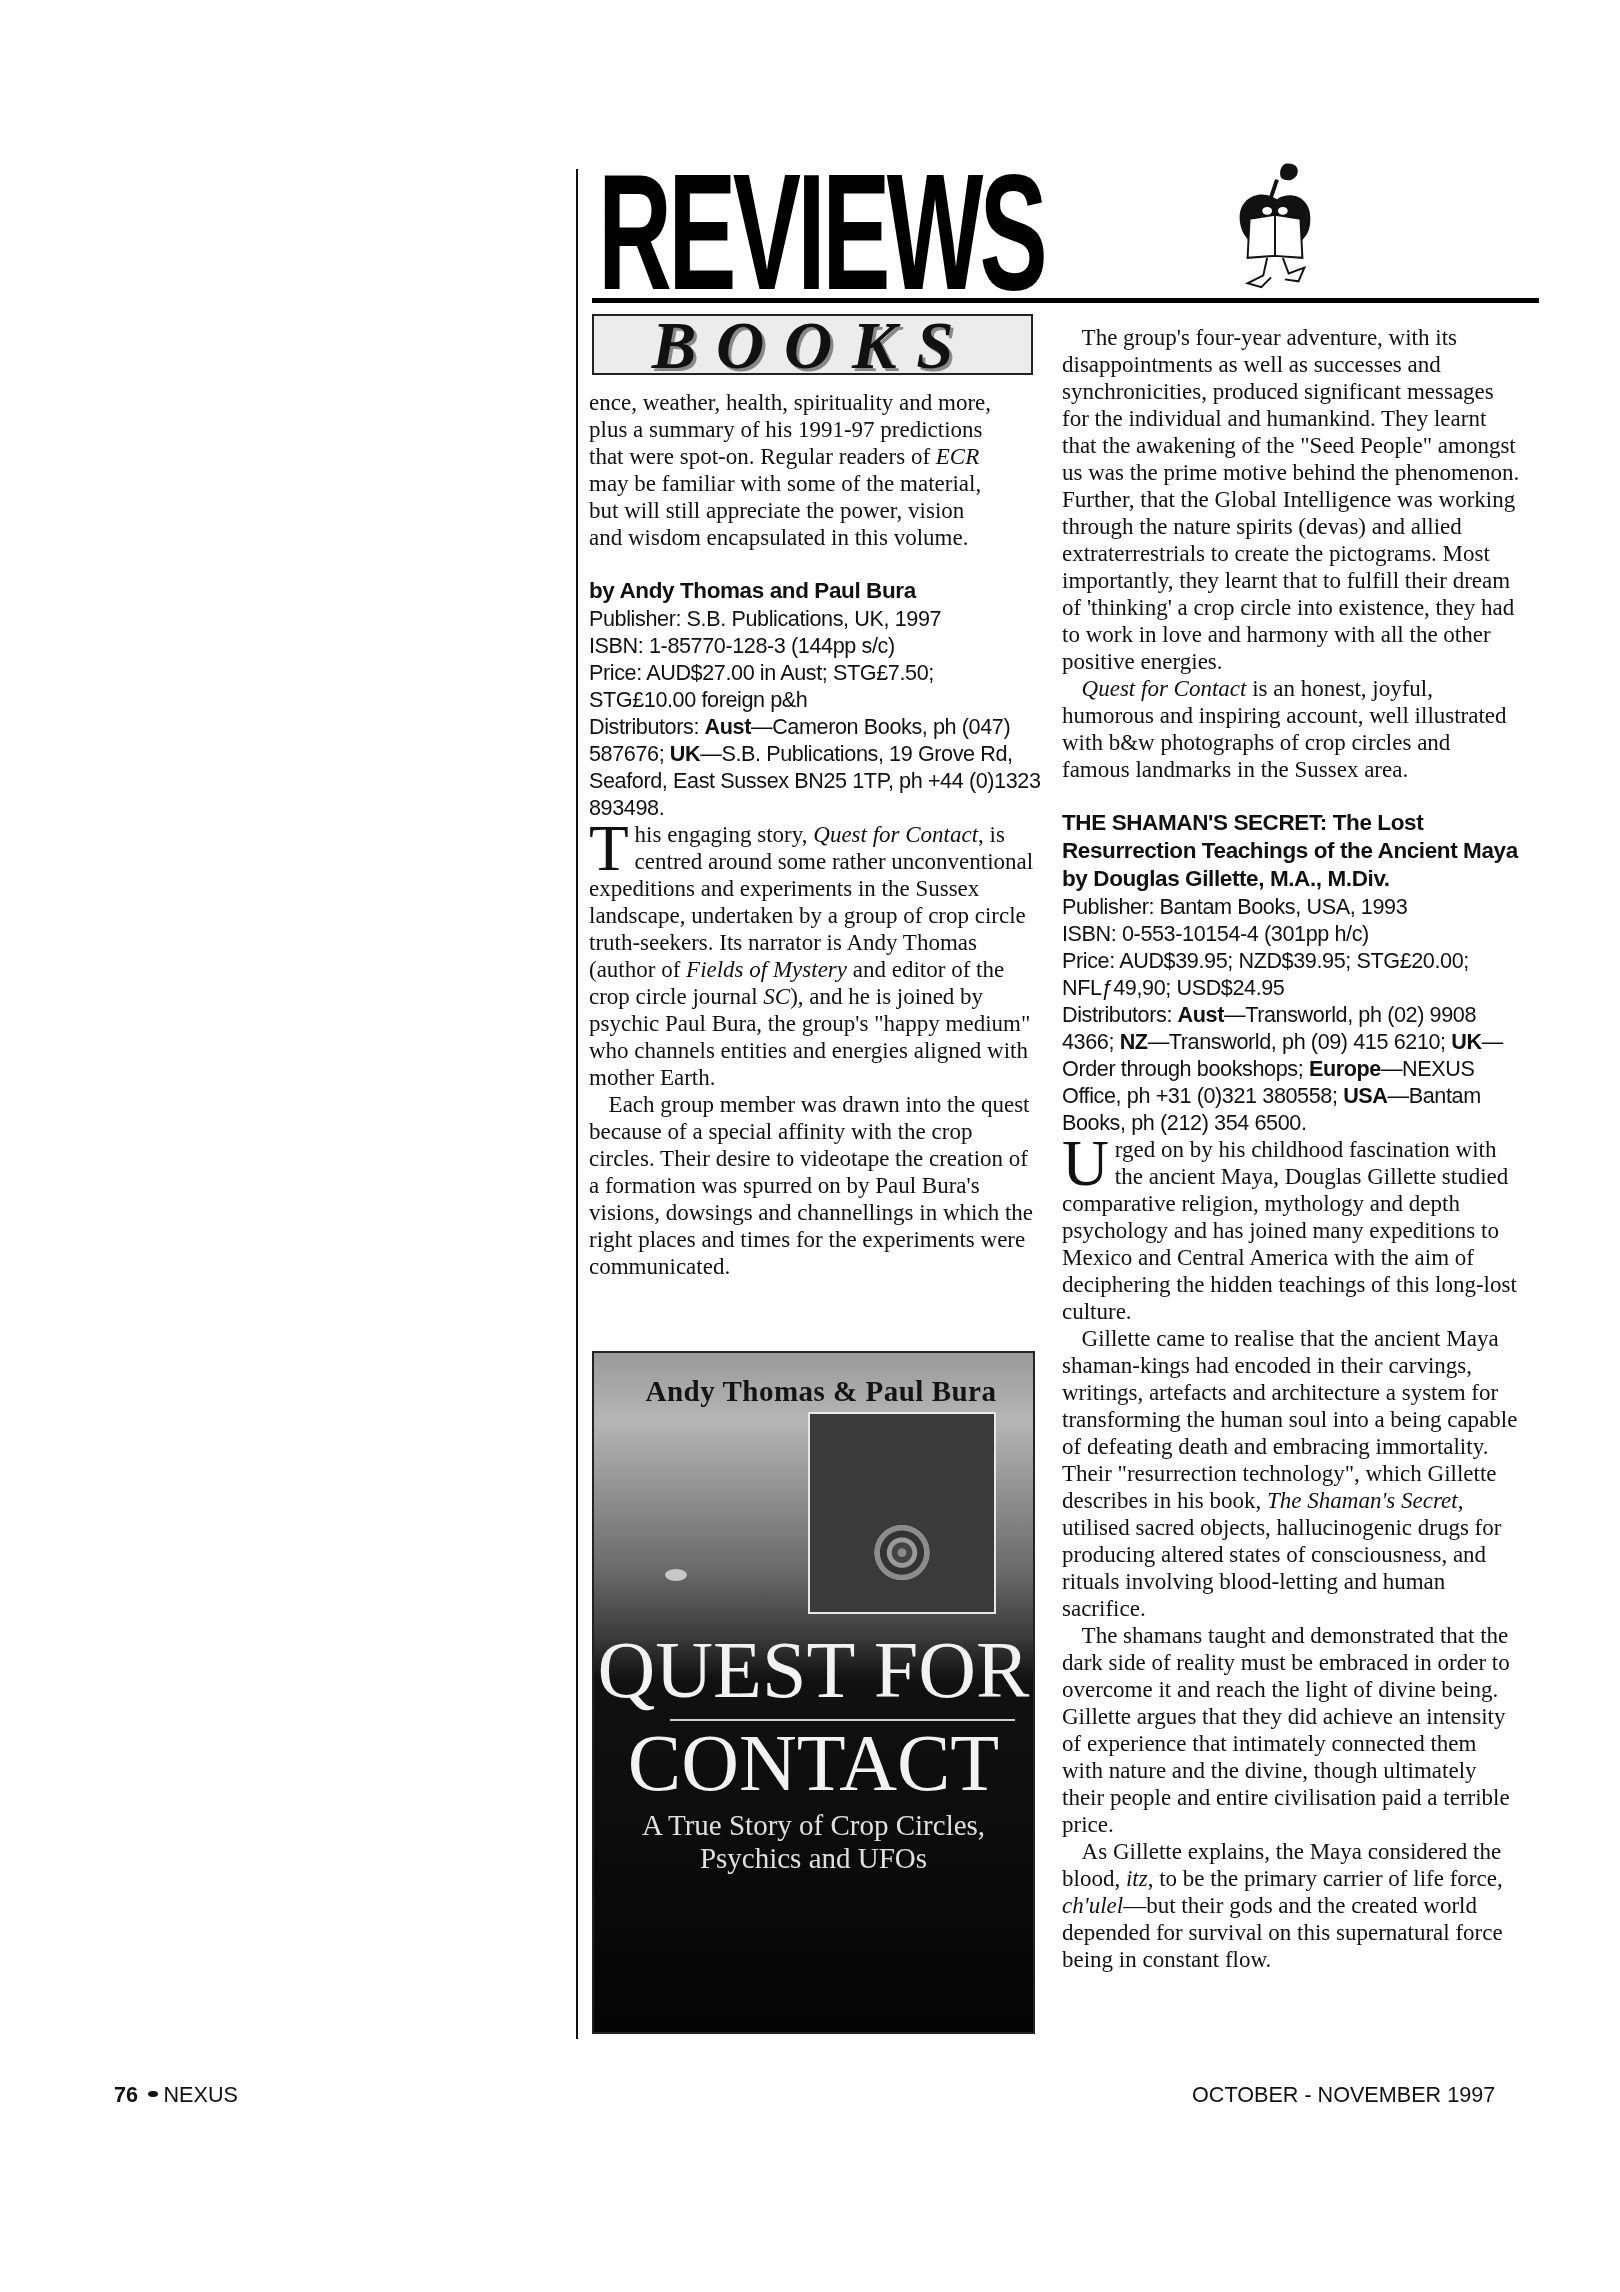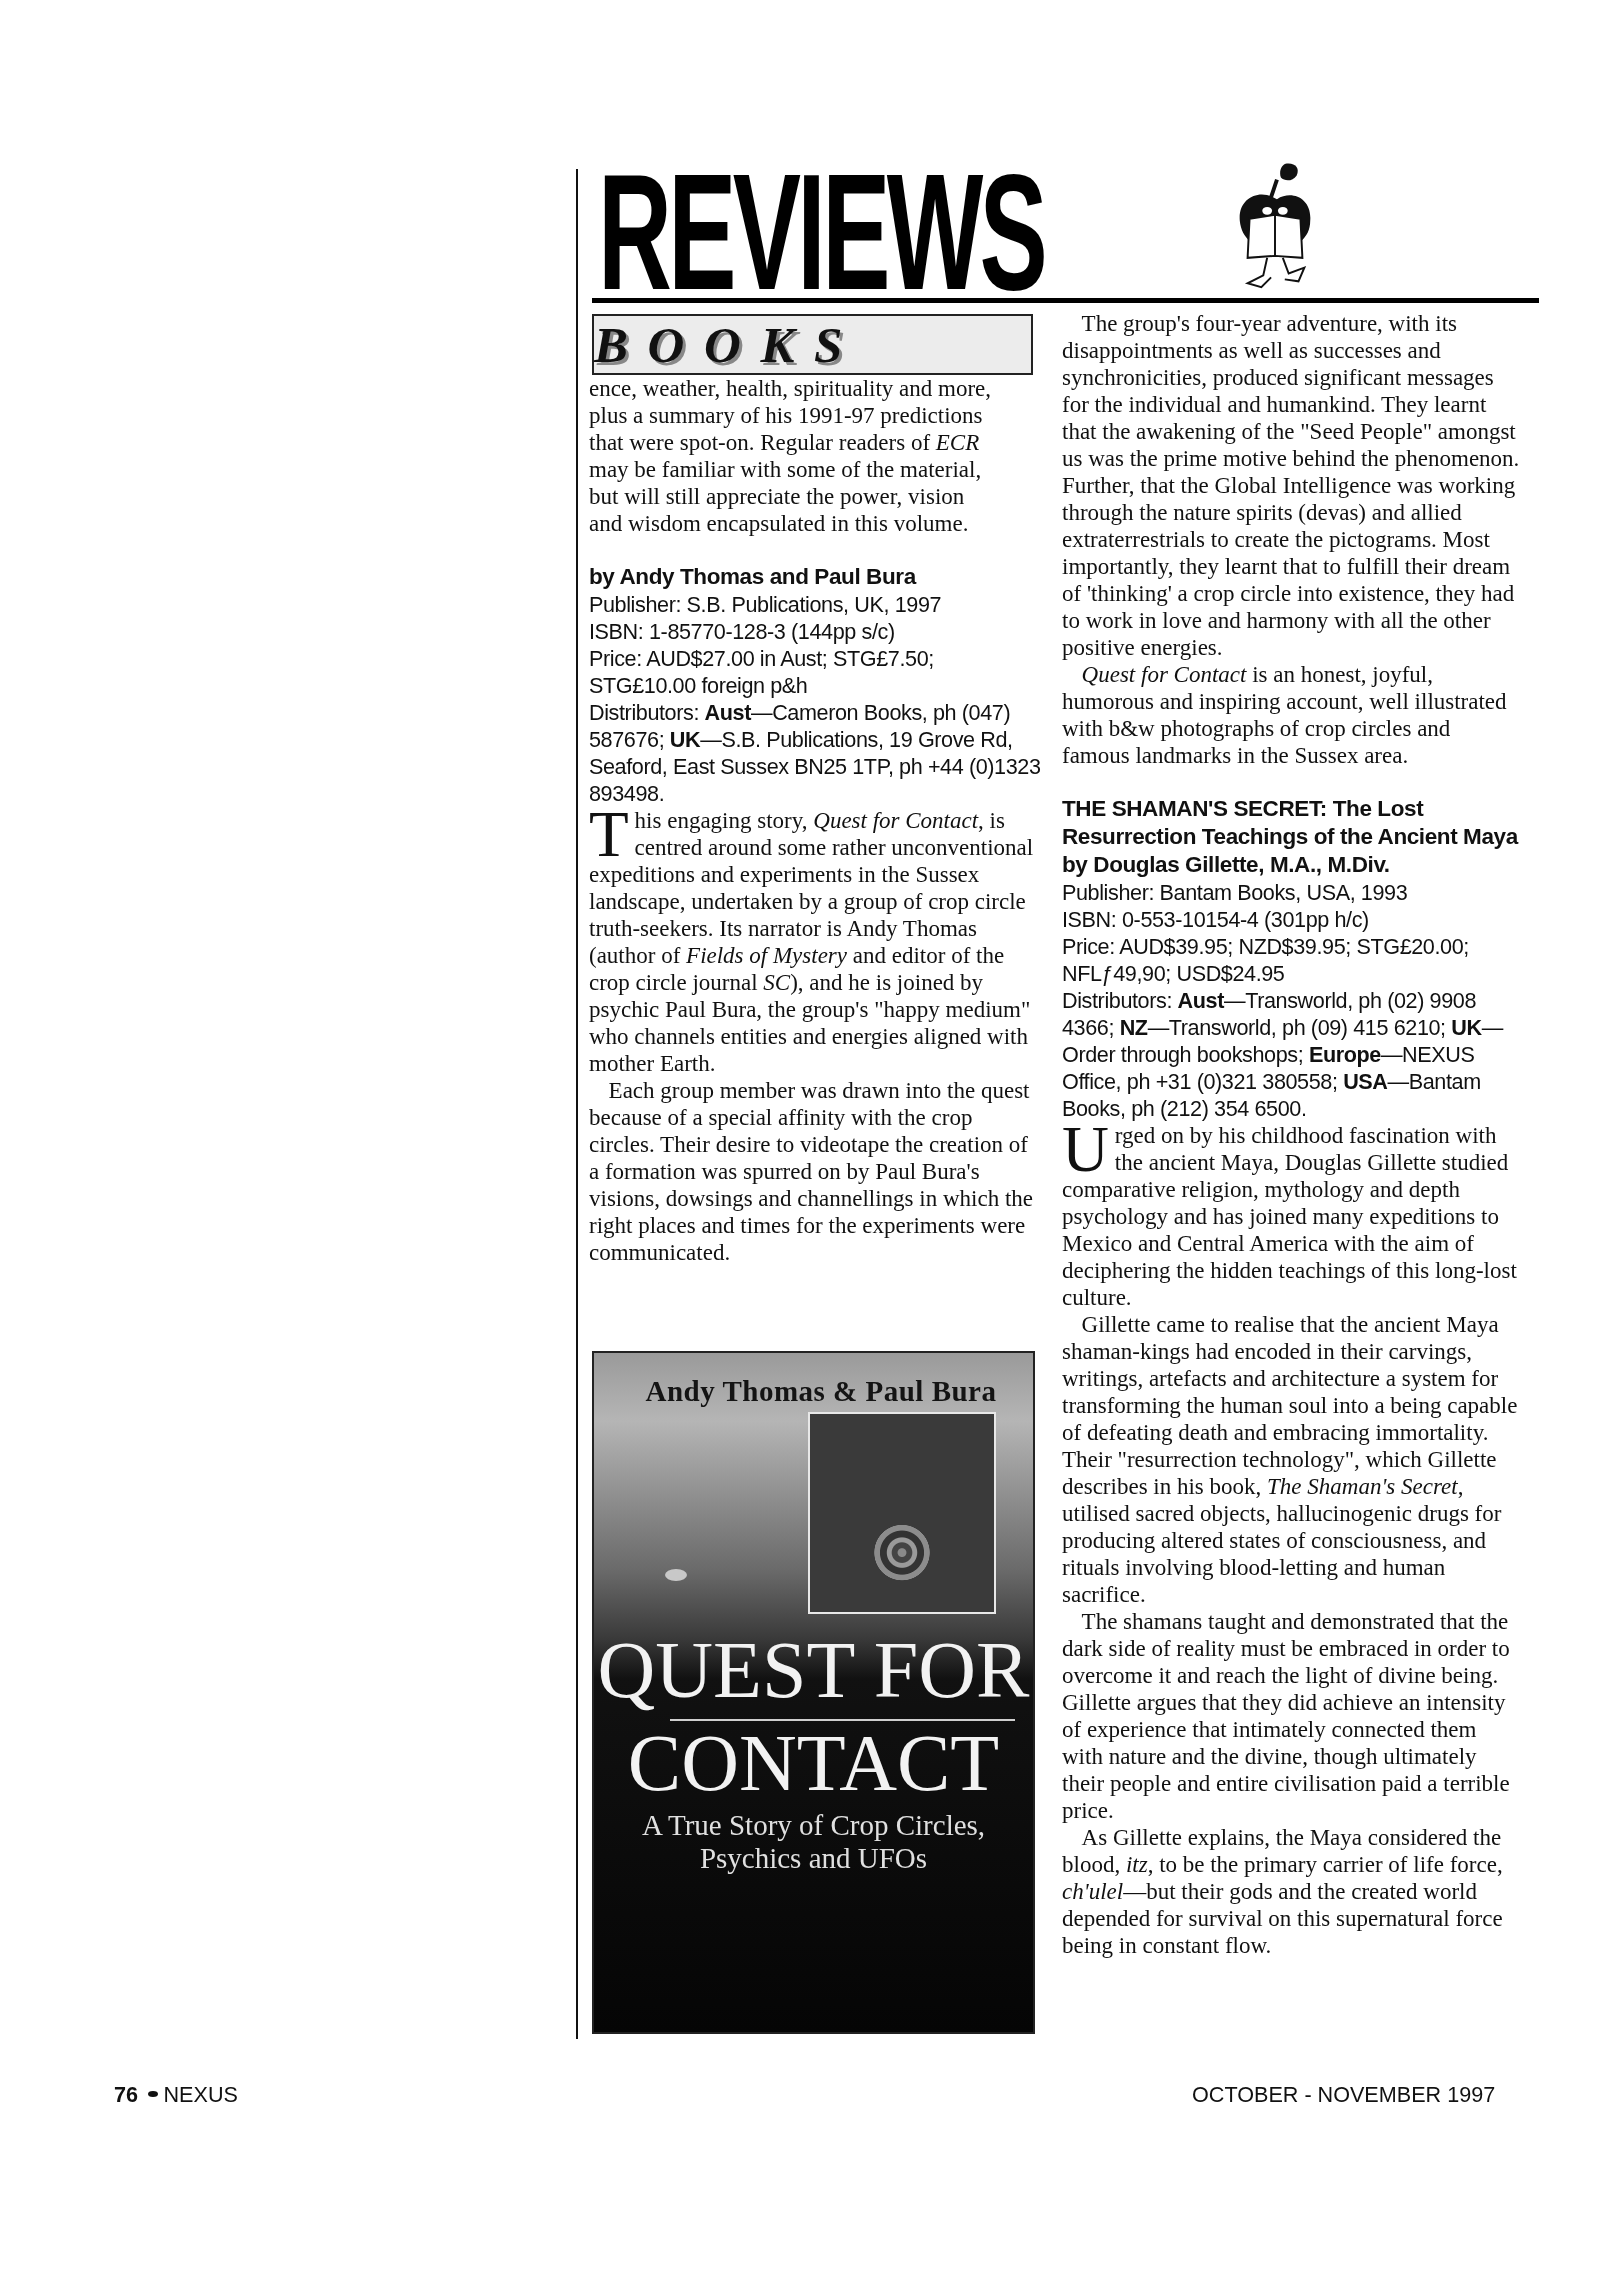--- a/index.html
+++ b/index.html
@@ -9,24 +9,24 @@
   #vrule { position: absolute; left: 576px; top: 169px; width: 2px; height: 1870px; background: #111; }
 
   #masthead { position: absolute; left: 596px; top: 167px; width: 980px; height: 147px; }
   #reviews-title { position: absolute; left: 2px; top: -7.8px; font-family: "Liberation Sans", sans-serif; font-weight: bold;
     font-size: 165px; line-height: 147px; letter-spacing: -5.9px; transform: scaleX(0.62); transform-origin: left top; color:#000; }
   #title-rule { position: absolute; left: 592px; top: 298px; width: 947px; height: 4.9px; background: #000; }
 
   #mascot { position: absolute; left: 1228px; top: 160px; width: 94px; height: 135px; }
 
   #books-banner { position: absolute; left: 592px; top: 314px; width: 441px; height: 61px; background: #ececec; border: 2px solid #222; box-sizing: border-box; }
-  #books-banner span { position: absolute; left: 0; right: 0; top: 2px; font-family: "Liberation Serif", serif;
-    font-weight: bold; font-style: italic; font-size: 51px; letter-spacing: 19.6px; color: #111; text-shadow: 2.9px 2.9px 0 #888; line-height: 55px; }
+  #books-banner span { position: absolute; left: 0; right: 0; top: 2px; text-align: center; font-family: "Liberation Serif", serif;
+    font-weight: bold; font-style: italic; font-size: 67px; letter-spacing: 19.6px; color: #111; text-shadow: 2.9px 2.9px 0 #888; line-height: 55px; }
 
-  .col { position: absolute; font-size: 23px; line-height: 27px; }
+  .col { position: absolute; font-size: 23px; line-height: 27px; margin-top: 14px; }
   #col-left { left: 589px; top: 375px; width: 453px; }
   #col-right { left: 1062px; top: 310px; width: 461px; }
 
   p { margin: 0; }
   .indent { text-indent: 19.6px; }
   .sans-block { font-family: "Liberation Sans", sans-serif; font-size: 21.6px; line-height: 27px; letter-spacing: -0.4px; }
   .book-head { font-family: "Liberation Sans", sans-serif; font-weight: bold; font-size: 22.5px; line-height: 28px; letter-spacing: -0.4px; }
   .gap { height: 25.5px; }
   .dropcap { float: left; font-family: "Liberation Serif", serif; font-size: 65px; line-height: 51px; margin: 2px 5.9px -3.9px 0; }
   b.lbl { font-weight: bold; }

